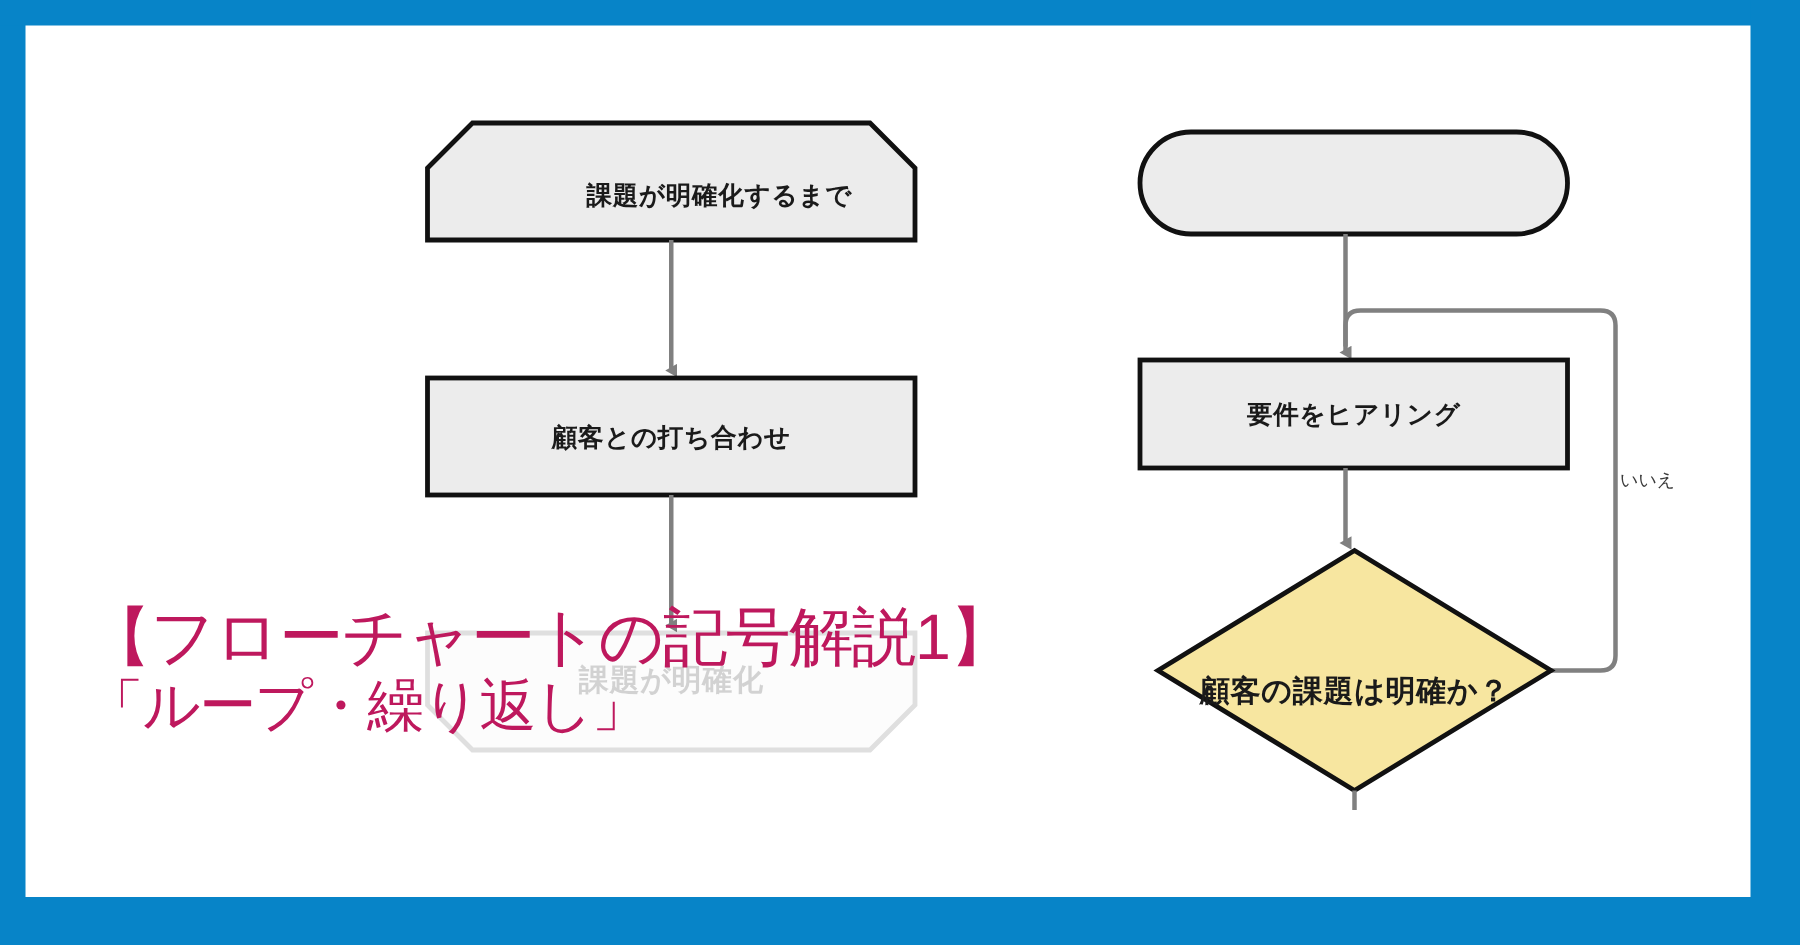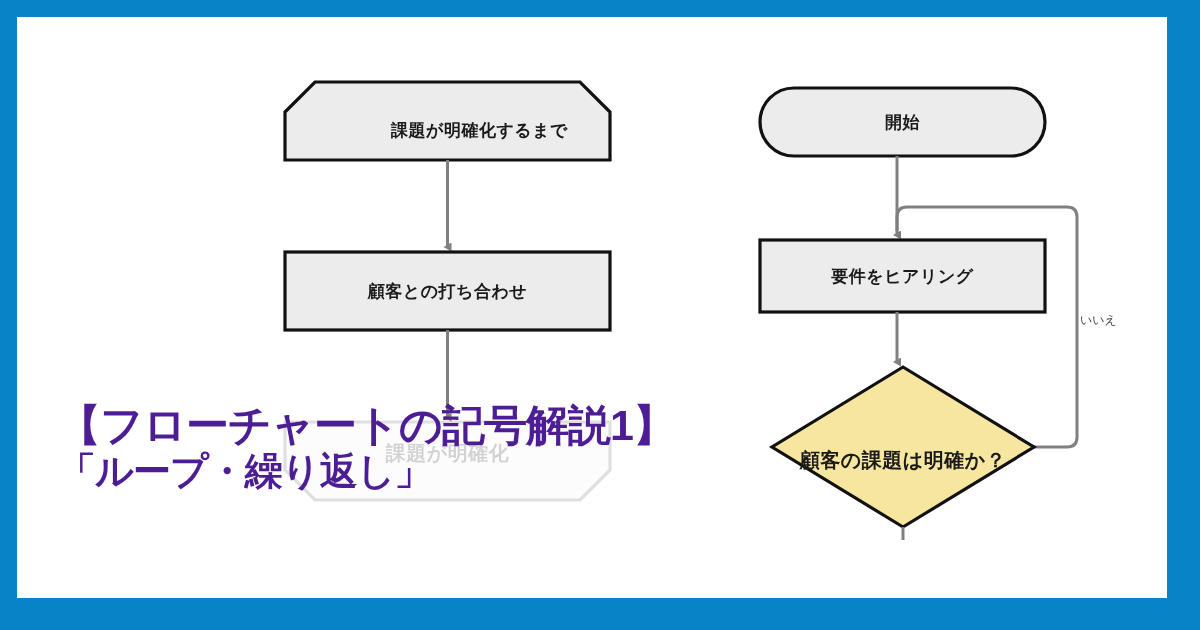--- a/index.html
+++ b/index.html
@@ -68,22 +68,22 @@
     opacity: 0.16;
     color: #000;
   }
 
   
   #title-block {
     position: absolute;
     left: 58px;
     top: 404px;
     width: 660px;
-    color: #4c1d95;
-    font-weight: bold;
+    color: #be185d;
+    font-weight: normal;
     letter-spacing: -1px;
     line-height: 1.02;
     z-index: 40;
   }
   #title-line1 {
     font-size: 43px;
     display: block;
     white-space: nowrap;
   }
   #title-line2 {
@@ -133,21 +133,20 @@
 
       <line x1="903" y1="527" x2="903" y2="540" stroke="#808080" stroke-width="3"></line>
     </svg>
 
     <div class="node-label" style="left:285px; top:100px; width:389px; height:60px;">課題が明確化するまで</div>
 
     <div class="node-label" style="left:285px; top:252px; width:325px; height:78px;text-align:center;">顧客との打ち合わせ</div>
 
     <div class="node-label" id="ghost-label" style="left:285px; top:422px; width:325px; height:62px; font-size:20px;text-align:right;">課題が明確化</div>
 
-    <div class="node-label" style="left:760px; top:88px; width:285px; height:68px;">開始</div>
 
     <div class="node-label" style="left:760px; top:240px; width:285px; height:72px;border-radius:19px;">要件をヒアリング</div>
 
     <div class="node-label" style="left:772px; top:380px; width:262px; height:160px; font-size:20px;">顧客の課題は明確か？</div>
 
     <div class="edge-label" style="left:1080px; top:312px;">いいえ</div>
   </div>
 
   <div id="title-block">
     <span id="title-line1">【フローチャートの記号解説1】</span>

